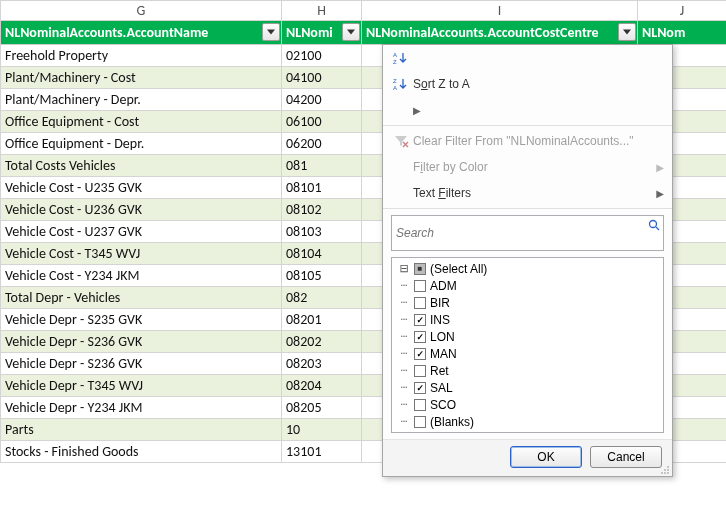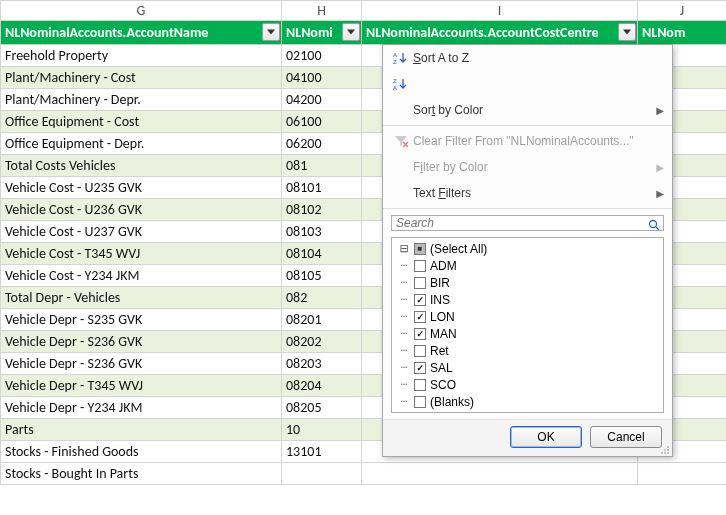--- a/index.html
+++ b/index.html
@@ -78,21 +78,21 @@
   }
   .menu .row.disabled { color: #a0a0a0; }
   .menu .icon { width: 24px; display: flex; align-items: center; justify-content: center; }
   .menu .label { flex: 1; }
   .menu .label u { text-decoration: underline; }
   .menu .arrow { color: #666; font-size: 10px; }
   .menu .row.disabled .arrow { color: #bbb; }
   .menu hr { border: none; border-top: 1px solid #e0e0e0; margin: 2px 0; }
   .searchwrap { padding: 4px 8px; }
   .searchbox {
-    width: 100%; height: 16px;
+    width: 100%; height: 36px;
     border: 1px solid #abadb3;
     padding: 0 22px 0 4px;
     font-style: italic; color: #888;
     font-family: inherit; font-size: 12px;
     background: #fff;
     position: relative;
   }
   .searchrel { position: relative; }
   .searchicon { position: absolute; right: 12px; top: 8px; color: #2a62c9; }
   .checklist {
@@ -300,52 +300,45 @@
         <td>10</td>
         <td></td>
         <td></td>
       </tr>
       <tr class="data-row">
         <td>Stocks - Finished Goods</td>
         <td>13101</td>
         <td></td>
         <td></td>
       </tr>
-      <tr class="data-row">
-        <td>Stocks - Bought In Parts</td>
-        <td></td>
-        <td></td>
-        <td></td>
-      </tr>
     </tbody>
 </table>
 
 <div class="menu">
   <div class="row">
     <span class="icon">
       <svg class="sorticon" viewBox="0 0 16 16">
           <text x="0" y="7" font-size="6" fill="#2a62c9">A</text>
           <text x="0" y="14" font-size="6" fill="#2a62c9">Z</text>
           <path d="M10 3 L10 12 M7 9 L10 12 L13 9" stroke="#2a62c9" stroke-width="1.3" fill="none"></path>
         </svg>
     </span>
-    <span class="label"><u>S</u>ort A to Z</span>
   </div>
   <div class="row">
     <span class="icon">
       <svg class="sorticon" viewBox="0 0 16 16">
           <text x="0" y="7" font-size="6" fill="#2a62c9">Z</text>
           <text x="0" y="14" font-size="6" fill="#2a62c9">A</text>
           <path d="M10 3 L10 12 M7 9 L10 12 L13 9" stroke="#2a62c9" stroke-width="1.3" fill="none"></path>
         </svg>
     </span>
+    <span class="label">S<u>o</u>rt Z to A</span>
   </div>
   <div class="row">
     <span class="icon"></span>
-    <span class="label">Sor<u>t</u> by Color</span>
     <span class="arrow">▶</span>
   </div>
   <hr>
   <div class="row disabled">
     <span class="icon">
       <svg width="16" height="16" viewBox="0 0 16 16">
           <path d="M2 3 L14 3 L9 9 L9 13 L7 12 L7 9 Z" fill="#ccc"></path>
           <path d="M10 9 L15 14 M15 9 L10 14" stroke="#d08080" stroke-width="1.4"></path>
         </svg>
     </span>

